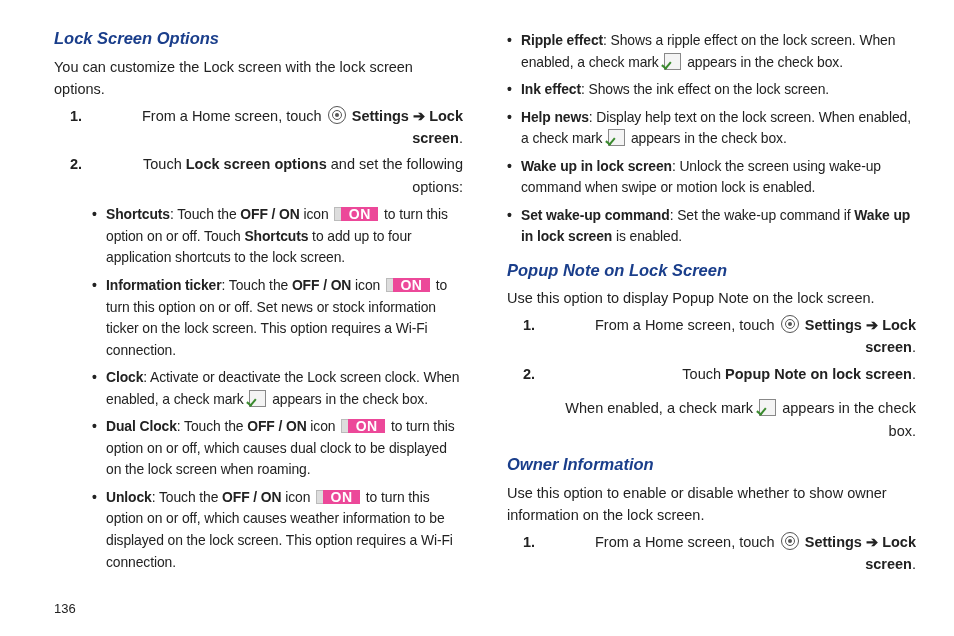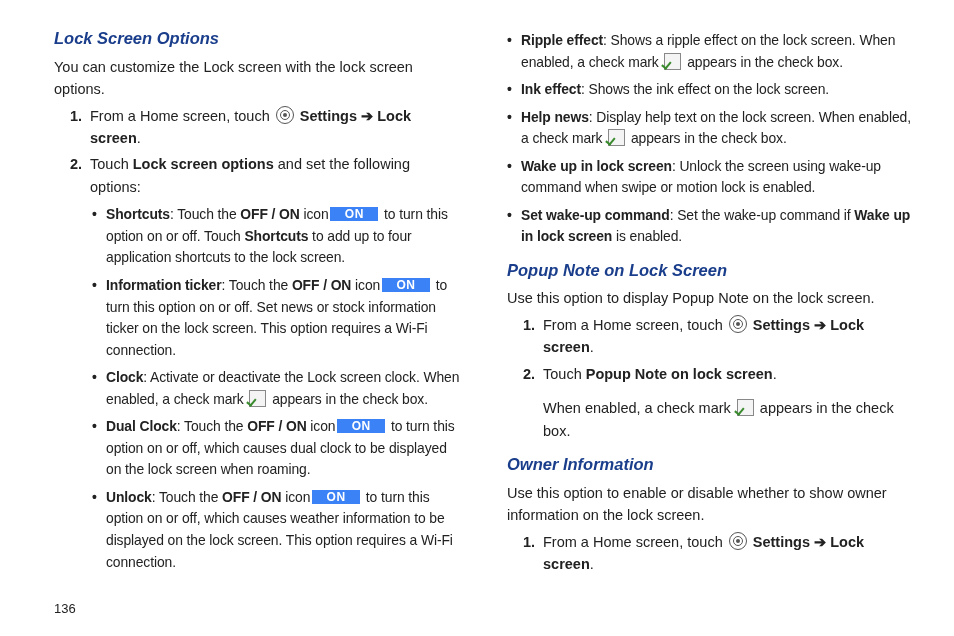--- a/index.html
+++ b/index.html
@@ -38,21 +38,21 @@
     display: flex;
     margin-top: 4px;
   }
   .step .num {
     width: 28px;
     flex: 0 0 28px;
     text-align: right;
     font-weight: bold;
     padding-right: 8px;
   }
-  .step .txt { flex: 1; }
+  .step .txt { flex: 1; text-align: right; }
   .bul {
     display: flex;
     margin-top: 6px;
     font-size: 13.9px;
     padding-left: 38px;
   }
   .bul .dot {
     flex: 0 0 14px;
     font-weight: bold;
   }
@@ -86,24 +86,24 @@
     vertical-align:-2px;
     width:44px; height:14px;
     margin:0 2px;
     background:#ddd;
     position:relative;
     box-shadow: inset 0 0 0 1px #bbb;
   }
   .toggle .on {
     position:absolute;
     right:0; top:0; bottom:0;
-    width:48px;
-    background:#3b82f6;
+    width:37px;
+    background:#ec4899;
     color:#fff;
-    font-size:12px;
+    font-size:14px;
     font-weight:bold;
     text-align:center;
     line-height:14px;
     letter-spacing:0.5px;
   }
   .chkbox {
     display:inline-block;
     vertical-align:-3px;
     width:15px; height:15px;
     border:1px solid #888;

